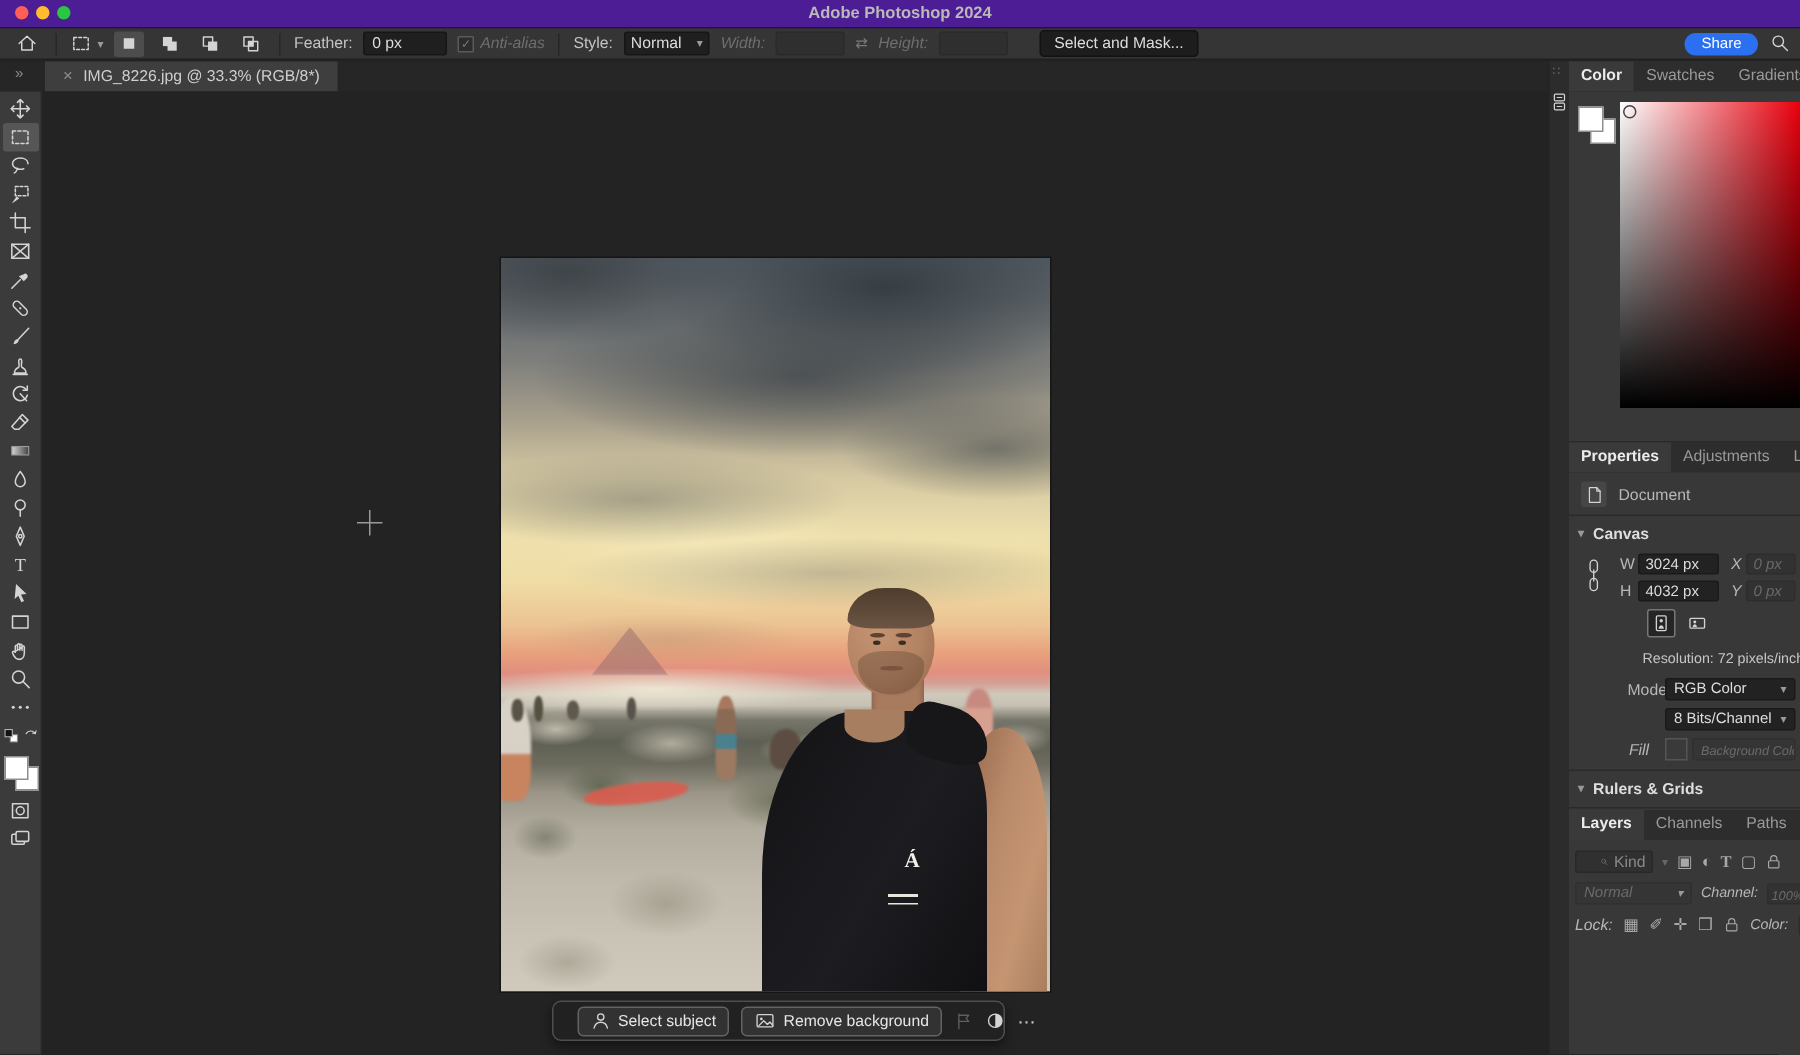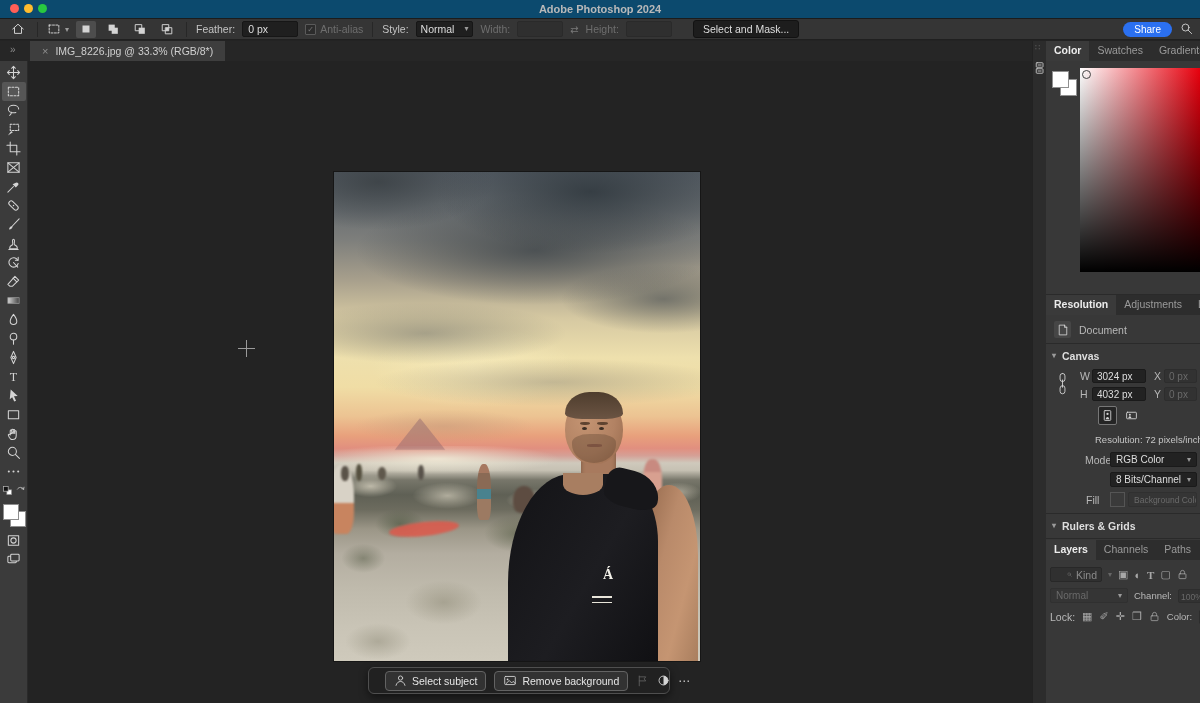--- a/index.html
+++ b/index.html
@@ -2,34 +2,34 @@
 <html><head>
 <meta charset="utf-8">
 <style>
   html,body{margin:0;padding:0;}
   body{
     width:1200px;height:703px;overflow:hidden;position:relative;
     background:#232323;font-family:"Liberation Sans",sans-serif;
     -webkit-font-smoothing:antialiased;color:#c9c9c9;font-size:11px;
   }
   
-  .titlebar{position:absolute;left:0;top:0;width:1200px;height:18px;background:#0c4a6e;border-bottom:1px solid #1c1c1c;}
+  .titlebar{position:absolute;left:0;top:0;width:1200px;height:18px;background:#4c1d95;border-bottom:1px solid #1c1c1c;}
   .traffic{position:absolute;top:4px;width:9px;height:9px;border-radius:50%;}
   .t-red{left:10px;background:#ff5f57;}
   .t-yellow{left:24px;background:#febc2e;}
   .t-green{left:38px;background:#28c840;}
   .win-title{position:absolute;left:0;right:0;top:3px;text-align:center;color:#b9b9b9;font-size:11px;font-weight:bold;}
   
   .optionsbar{position:absolute;left:0;top:19px;width:1200px;height:21px;background:#353535;border-bottom:1px solid #202020;display:flex;align-items:center;padding-left:8px;box-sizing:border-box;gap:7px;font-size:10.5px;}
   .ob-sep{width:1px;height:15px;background:#272727;margin:0 2px;}
   .ob-group{display:flex;align-items:center;gap:4px;}
   .ob-btn{display:flex;align-items:center;justify-content:center;width:20px;height:17px;border-radius:2px;}
   .ob-btn.pressed{background:#4d4d4d;}
   .ob-label{color:#c4c4c4;}
-  .ob-label.dim,.dim{color:#6e6e6e;}
+  .ob-label.dim,.dim{color:#6e6e6e;font-style:italic;}
   .ob-input{background:#1f1f1f;border:1px solid #161616;border-radius:2px;height:14px;line-height:14px;padding:0 5px;min-width:44px;color:#ddd;}
   .ob-input.dim{background:#2f2f2f;border-color:#2a2a2a;color:#5d5d5d;min-width:34px;}
   .ob-select{background:#1f1f1f;border:1px solid #161616;border-radius:2px;height:14px;line-height:14px;padding:0 4px;display:flex;align-items:center;gap:10px;color:#ddd;}
   .chev{font-size:8px;color:#9a9a9a;}
   .checkbox{width:9px;height:9px;border:1px solid #5a5a5a;border-radius:1px;background:#2c2c2c;display:inline-flex;align-items:center;justify-content:center;color:#777;font-size:8px;}
   .snm-btn{background:#1d1d1d;border:1px solid #121212;border-radius:3px;height:16px;line-height:16px;padding:0 9px;color:#ddd;margin-left:14px;}
   .share-btn{position:absolute;right:28px;top:3px;background:#2b70f0;color:#fff;border-radius:8px;height:15px;line-height:15px;padding:0 11px;font-size:10px;}
   .search-top{position:absolute;right:7px;top:3px;}
   
   .tabrow{position:absolute;left:0;top:41px;width:1200px;height:20px;background:#262626;}
@@ -493,21 +493,21 @@
       <span class="bg"></span>
     </div>
     <div class="colorfield">
       <span class="cf-marker"></span>
     </div>
   </div>
   <div class="divline" style="top:253px;"></div>
 
   <div class="rp" style="top:254px;">
     <div class="ptabs">
-      <span class="ptab active">Resolution</span>
+      <span class="ptab active">Properties</span>
       <span class="ptab">Adjustments</span>
       <span class="ptab">Libraries</span>
     </div>
     <div class="prow" style="top:26px;padding-left:8px;gap:8px;">
       <span style="width:17px;height:17px;background:#464646;border-radius:2px;display:flex;align-items:center;justify-content:center;">
           <svg class="ic" width="12" height="12" viewBox="0 0 16 16">
             <path d="M3.5 1.5h6.5l3 3V14.5H3.5z"></path>
             <path d="M10 1.5v3h3"></path>
           </svg>
         </span>

